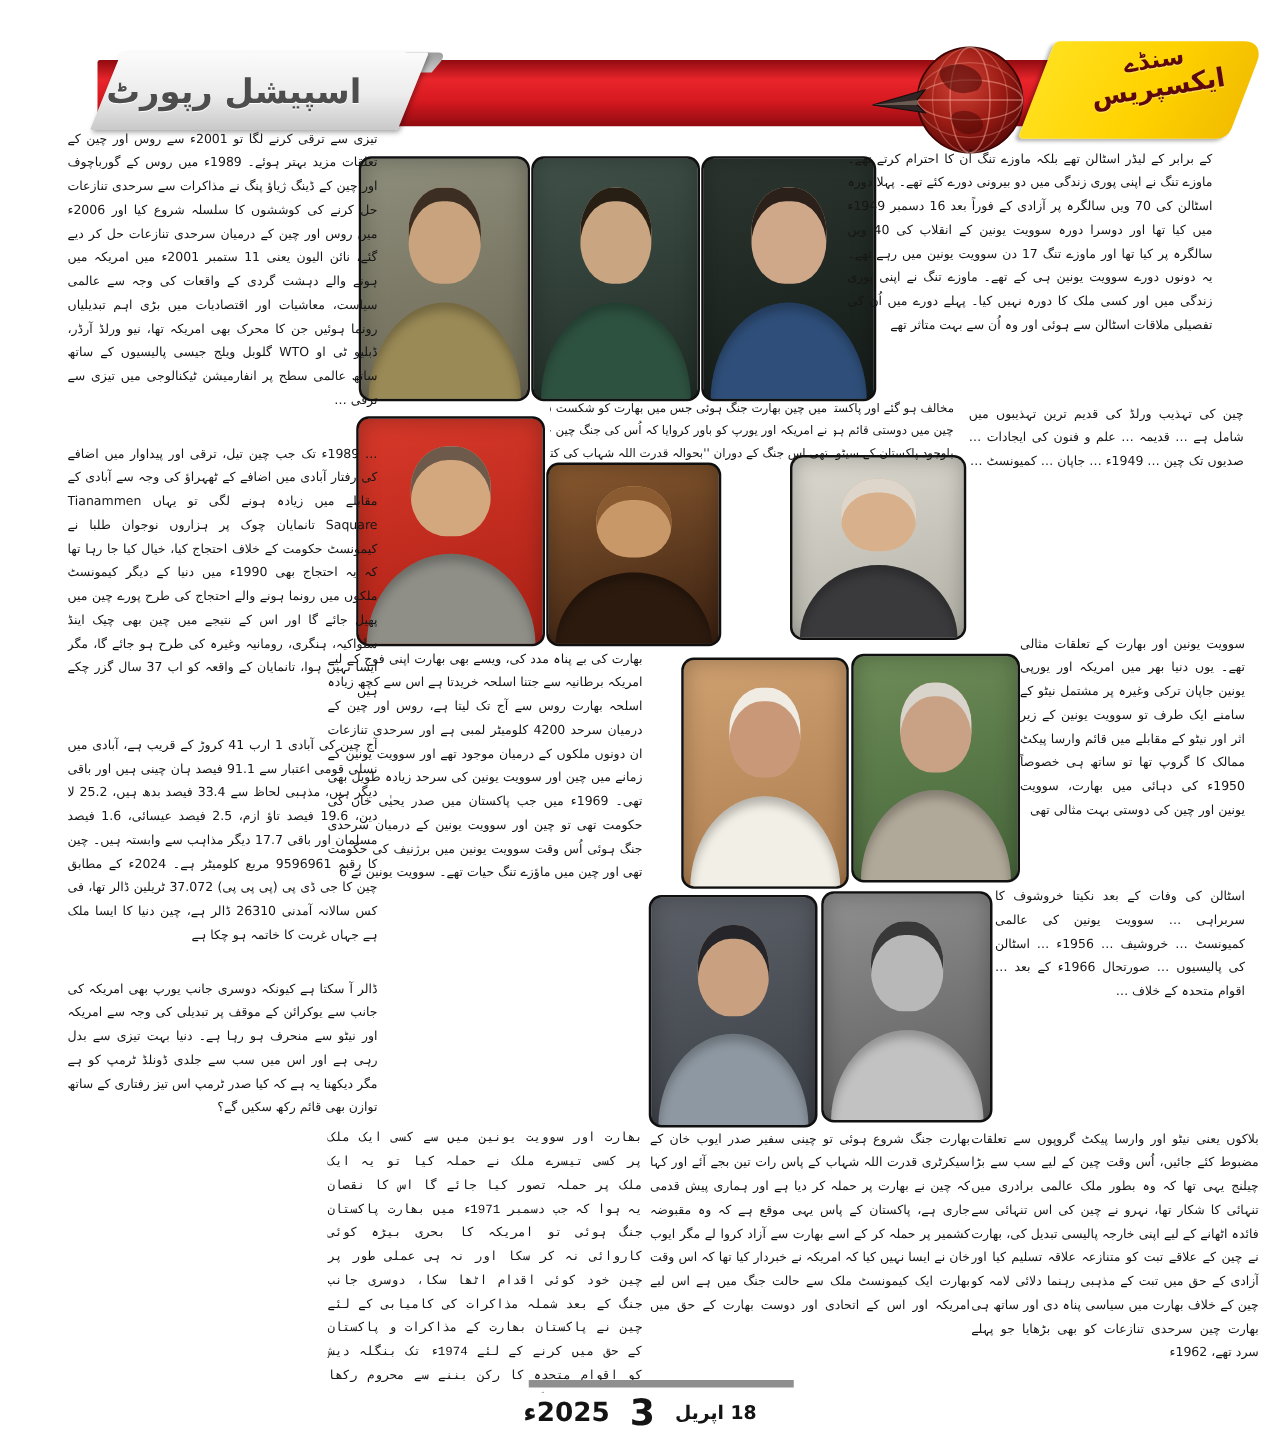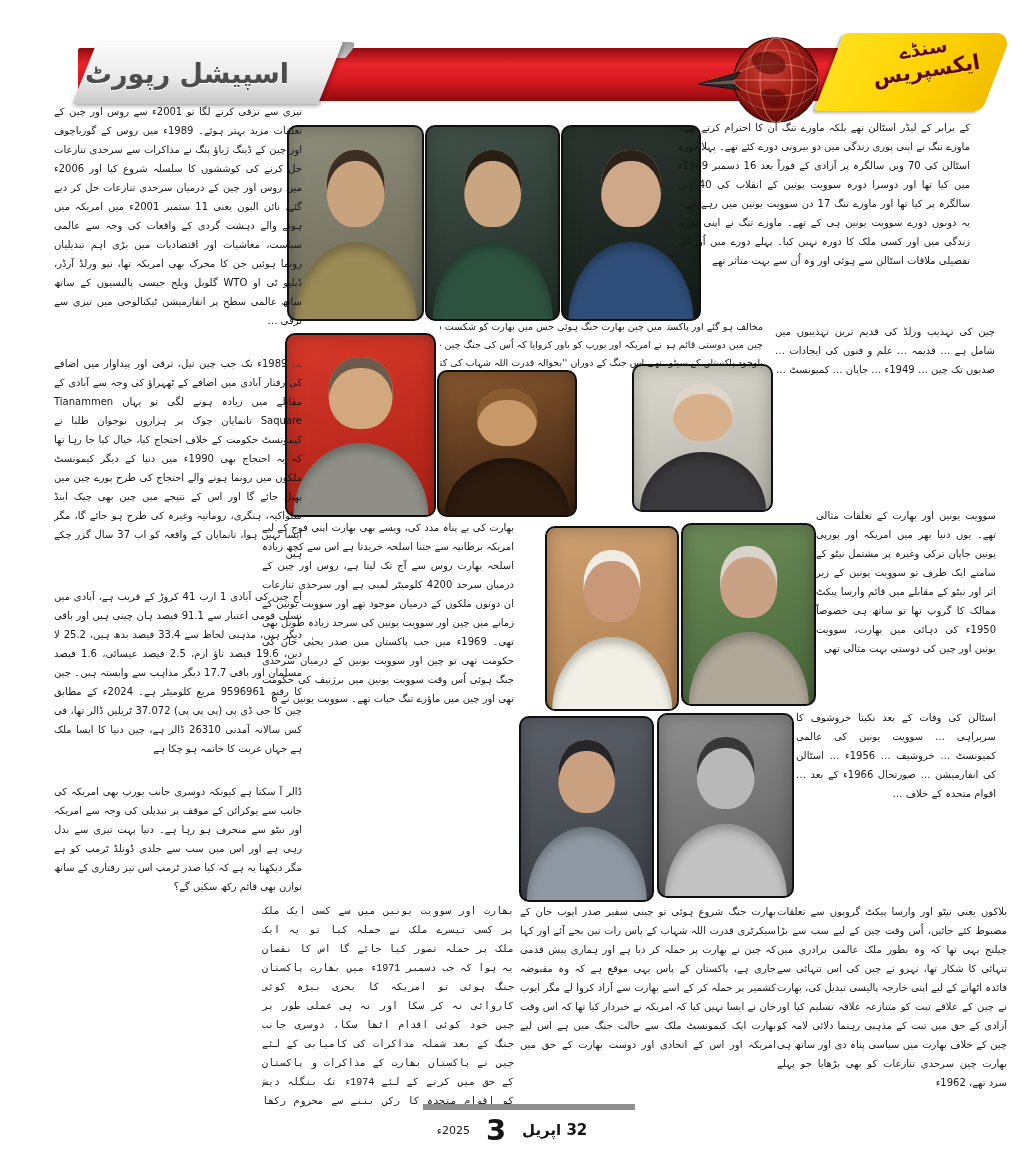--- a/index.html
+++ b/index.html
@@ -56,21 +56,21 @@
     border-radius:50% 50% 0 0 / 85% 85% 0 0;
     box-shadow:inset 0 6px 8px rgba(0,0,0,.25);}
 
   
   .footer-bar{position:absolute;left:423px;top:1104px;width:212px;height:6px;background:#8f8f8f;}
   .footer-row{position:absolute;left:402px;top:1112px;width:220px;height:36px;
     display:flex;flex-direction:row;justify-content:center;align-items:center;gap:16px;
     direction:rtl;}
   .footer-row .dm{font-size:15px;font-weight:bold;direction:rtl;}
   .footer-row .pg{font-size:29px;font-weight:900;line-height:1;}
-  .footer-row .yr{font-size:11px;font-weight:normal;direction:rtl;}
+  .footer-row .yr{font-size:21px;font-weight:bold;direction:rtl;}
 </style>
 </head>
 <body>
 
 <div id="page">
 
   <div class="banner"></div>
   <div class="banner-fold"></div>
 
   <div class="label-tail"></div>
@@ -148,35 +148,35 @@
 
   <div class="txt single" style="left:262px;top:518px;width:252px;height:382px;">
     <p>بھارت کی بے پناہ مدد کی، ویسے بھی بھارت اپنی فوج کے لیے امریکہ برطانیہ سے جتنا اسلحہ خریدتا ہے اس سے کچھ زیادہ اسلحہ بھارت روس سے آج تک لیتا ہے، روس اور چین کے درمیان سرحد 4200 کلومیٹر لمبی ہے اور سرحدی تنازعات ان دونوں ملکوں کے درمیان موجود تھے اور سوویت یونین کے زمانے میں چین اور سوویت یونین کی سرحد زیادہ طویل بھی تھی۔ 1969ء میں جب پاکستان میں صدر یحیٰی خان کی حکومت تھی تو چین اور سوویت یونین کے درمیان سرحدی جنگ ہوئی اُس وقت سوویت یونین میں برژنیف کی حکومت تھی اور چین میں ماؤزے تنگ حیات تھے۔ سوویت یونین نے 6</p>
   </div>
 
   <div class="txt single" style="left:816px;top:506px;width:180px;height:182px;">
     <p>سوویت یونین اور بھارت کے تعلقات مثالی تھے۔ یوں دنیا بھر میں امریکہ اور یورپی یونین جاپان ترکی وغیرہ پر مشتمل نیٹو کے سامنے ایک طرف تو سوویت یونین کے زیر اثر اور نیٹو کے مقابلے میں قائم وارسا پیکٹ ممالک کا گروپ تھا تو ساتھ ہی خصوصاً 1950ء کی دہائی میں بھارت، سوویت یونین اور چین کی دوستی بہت مثالی تھی</p>
   </div>
 
   <div class="txt single" style="left:796px;top:708px;width:200px;height:190px;">
-    <p>اسٹالن کی وفات کے بعد نکیتا خروشوف کا سربراہی … سوویت یونین کی عالمی کمیونسٹ … خروشیف … 1956ء … اسٹالن کی انفارمیشن … صورتحال 1966ء کے بعد … اقوام متحدہ کے خلاف …</p>
+    <p>اسٹالن کی وفات کے بعد نکیتا خروشوف کا سربراہی … سوویت یونین کی عالمی کمیونسٹ … خروشیف … 1956ء … اسٹالن کی پالیسیوں … صورتحال 1966ء کے بعد … اقوام متحدہ کے خلاف …</p>
   </div>
 
   <div class="txt single" style="left:765px;top:902px;width:230px;height:208px;margin-left:12px;">
     <p>بلاکوں یعنی نیٹو اور وارسا پیکٹ گروپوں سے تعلقات مضبوط کئے جائیں، اُس وقت چین کے لیے سب سے بڑا چیلنج یہی تھا کہ وہ بطور ملک عالمی برادری میں تنہائی کا شکار تھا، نہرو نے چین کی اس تنہائی سے فائدہ اٹھانے کے لیے اپنی خارجہ پالیسی تبدیل کی، بھارت نے چین کے علاقے تبت کو متنازعہ علاقہ تسلیم کیا اور آزادی کے حق میں تبت کے مذہبی رہنما دلائی لامہ کو چین کے خلاف بھارت میں سیاسی پناہ دی اور ساتھ ہی بھارت چین سرحدی تنازعات کو بھی بڑھایا جو پہلے سرد تھے، 1962ء</p>
   </div>
 
   <div class="txt single" style="left:262px;top:902px;width:252px;height:212px;font-family:Liberation Mono, monospace;">
     <p>بھارت اور سوویت یونین میں سے کسی ایک ملک پر کسی تیسرے ملک نے حملہ کیا تو یہ ایک ملک پر حملہ تصور کیا جائے گا اس کا نقصان یہ ہوا کہ جب دسمبر 1971ء میں بھارت پاکستان جنگ ہوئی تو امریکہ کا بحری بیڑہ کوئی کاروائی نہ کر سکا اور نہ ہی عملی طور پر چین خود کوئی اقدام اٹھا سکا، دوسری جانب جنگ کے بعد شملہ مذاکرات کی کامیابی کے لئے چین نے پاکستان بھارت کے مذاکرات و پاکستان کے حق میں کرنے کے لئے 1974ء تک بنگلہ دیش کو اقوام متحدہ کا رکن بننے سے محروم رکھا جس کا شکوہ بنگلہ دیش اب بھی چین سے کرتا ہے پھر جب افغانستان میں سوویت یونین نے فوجی جارحیت کی تو چین</p>
   </div>
 
   <div class="txt" style="left:520px;top:902px;width:256px;height:150px;">
       <p>بھارت جنگ شروع ہوئی تو چینی سفیر صدر ایوب خان کے سیکرٹری قدرت اللہ شہاب کے پاس رات تین بجے آئے اور کہا کہ چین نے بھارت پر حملہ کر دیا ہے اور ہماری پیش قدمی جاری ہے، پاکستان کے پاس یہی موقع ہے کہ وہ مقبوضہ کشمیر پر حملہ کر کے اسے بھارت سے آزاد کروا لے مگر ایوب خان نے ایسا نہیں کیا کہ امریکہ نے خبردار کیا تھا کہ اس وقت بھارت ایک کیمونسٹ ملک سے حالت جنگ میں ہے اس لیے امریکہ اور اس کے اتحادی اور دوست بھارت کے حق میں ہیں۔</p>
     </div>
 
   <div class="footer-bar"></div>
   <div class="footer-row">
-    <span class="dm">32 اپریل</span>
+    <span class="dm">18 اپریل</span>
     <span class="pg">3</span>
     <span class="yr">2025ء</span>
   </div>
 
 </div>
 
 </body></html>

